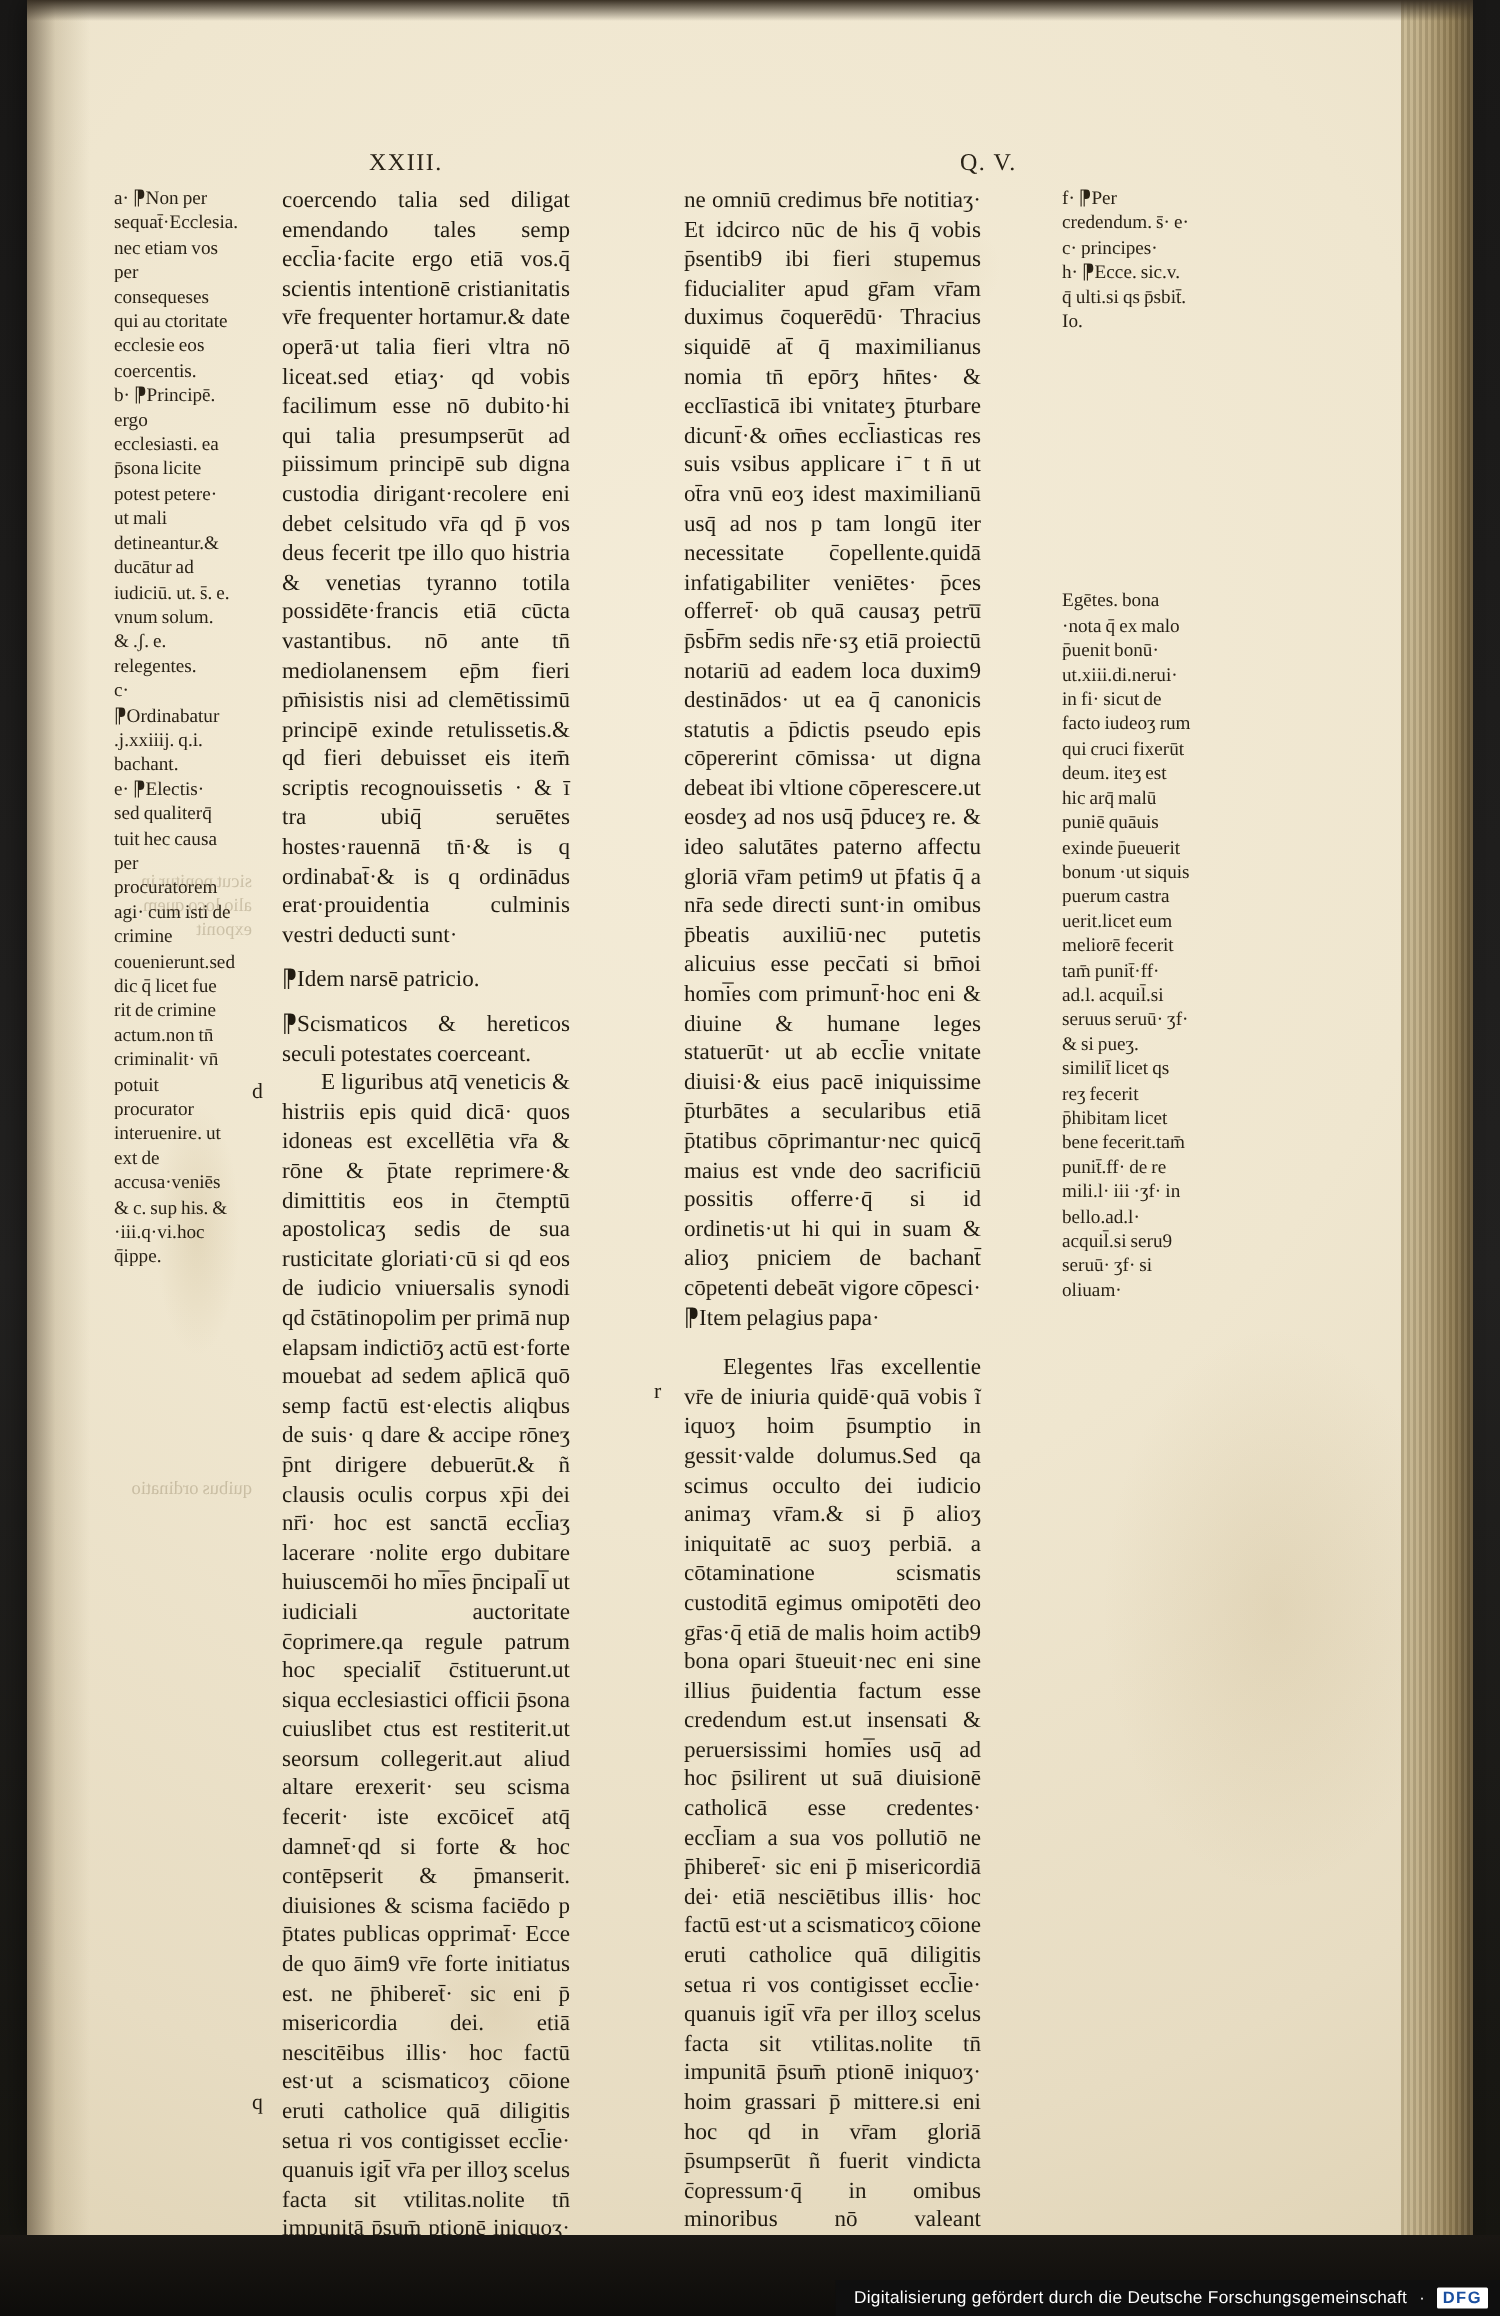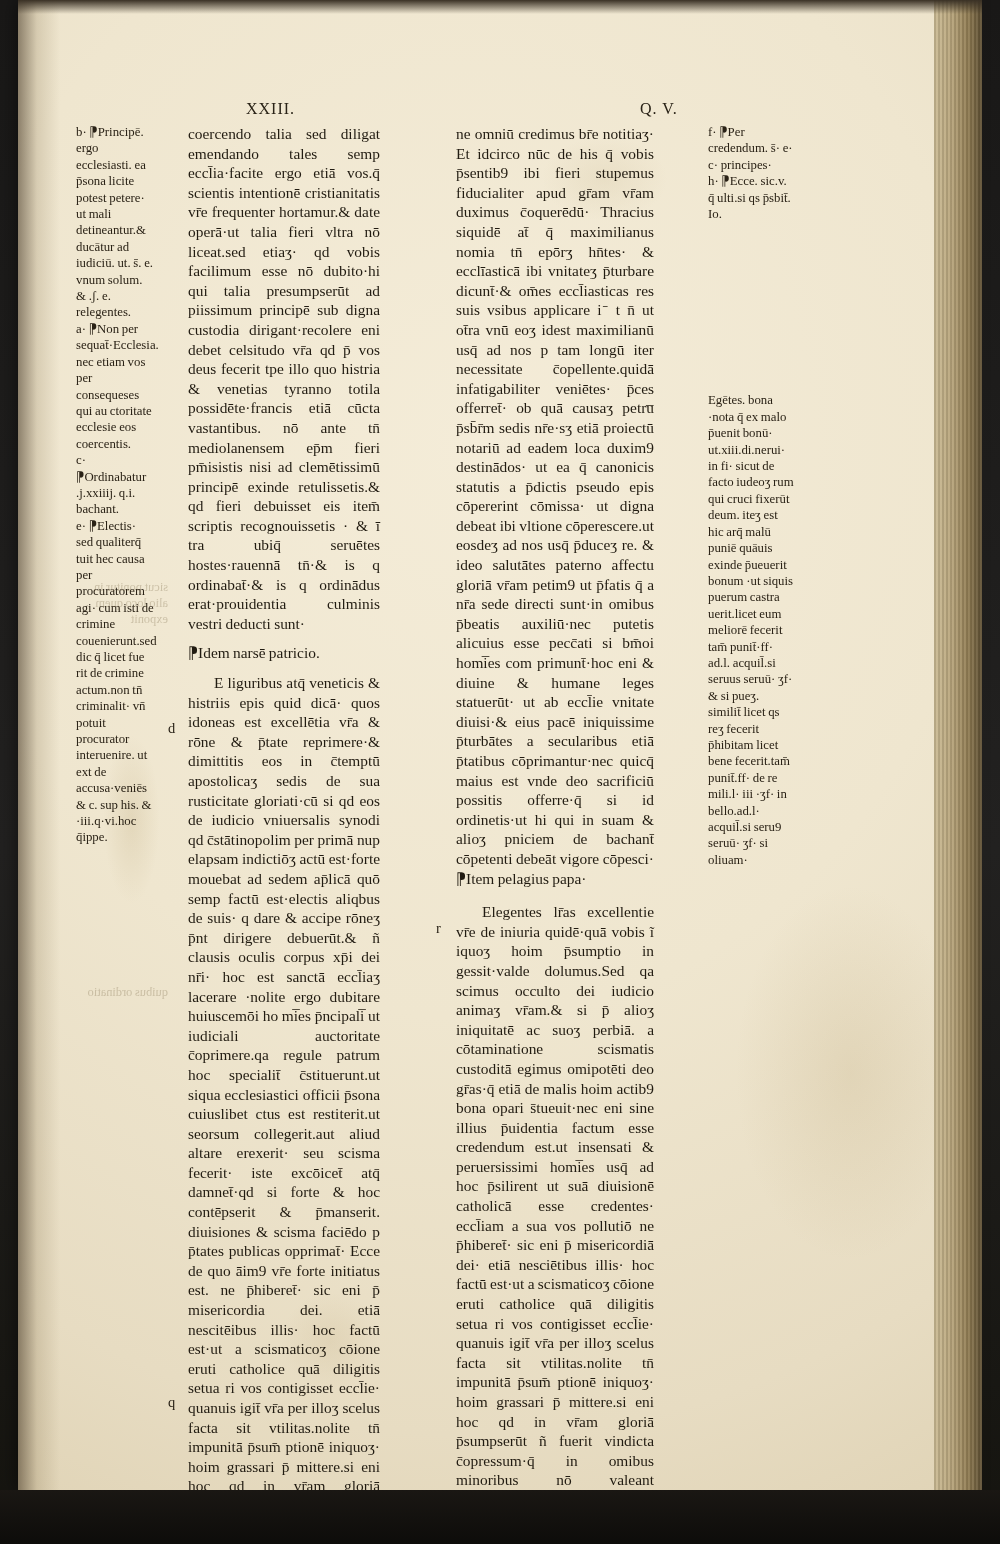--- a/index.html
+++ b/index.html
@@ -220,33 +220,34 @@
   <div class="gutter"></div>
   <div class="foreedge"></div>
   <div class="topedge"></div>
 
   <div class="textblock">
 
     <div class="head left">XXIII.</div>
     <div class="head right">Q. V.</div>
 
     <div class="col col-margin col-marg-left">
+      <p class="note">a· ⁋Non per sequat̄·Ecclesia. nec etiam vos per consequeses qui au ctoritate ecclesie eos coercentis.</p>
       <p class="note">b· ⁋Principē. ergo ecclesiasti. ea p̄sona licite potest petere· ut mali detineantur.&amp; ducātur ad iudiciū. ut. s̄. e. vnum solum. &amp; .ʃ. e. relegentes.</p>
-      <p class="note">a· ⁋Non per sequat̄·Ecclesia. nec etiam vos per consequeses qui au ctoritate ecclesie eos coercentis.</p>
       <p class="note-sp">c· ⁋Ordinabatur .j.xxiiij. q.i. bachant.</p>
       <div class="ghost g1">sicut ponitur in alio loco quem exponit</div>
       <div class="ghost g3">quibus ordinatio</div>
       <p class="note">e· ⁋Electis· sed qualiterq̄ tuit hec causa per procuratorem agi· cum isti de crimine couenierunt.sed dic q̄ licet fue rit de crimine actum.non tn̄ criminalit· vn̄ potuit procurator interuenire. ut ext de accusa·veniēs &amp; c. sup his. &amp; ·iii.q·vi.hoc q̄ippe.</p>
     </div>
 
     <div class="col col-main-left">
       <p>coercendo talia sed diligat emendando tales semp eccl̄ia·facite ergo etiā vos.q̄ scientis intentionē cristianitatis vr̄e frequenter hortamur.&amp; date operā·ut talia fieri vltra nō liceat.sed etiaʒ· qd vobis facilimum esse nō dubito·hi qui talia presumpserūt ad piissimum principē sub digna custodia dirigant·recolere eni debet celsitudo vr̄a qd p̄ vos deus fecerit tpe illo quo histria &amp; venetias tyranno totila possidēte·francis etiā cūcta vastantibus. nō ante tn̄ mediolanensem ep̄m fieri pm̄isistis nisi ad clemētissimū principē exinde retulissetis.&amp; qd fieri debuisset eis item̄ scriptis recognouissetis · &amp; ī tra ubiq̄ seruētes hostes·rauennā tn̄·&amp; is q ordinabat̄·&amp; is q ordinādus erat·prouidentia culminis vestri deducti sunt·</p>
       <p style="height:10px"></p>
       <p>⁋Idem narsē patricio.</p>
       <p style="height:10px"></p>
+      <p>⁋Scismaticos &amp; hereticos seculi potestates coerceant.</p>
       <p class="indent">E liguribus atq̄ veneticis &amp; histriis epis quid dicā· quos idoneas est excellētia vr̄a &amp; rōne &amp; p̄tate reprimere·&amp; dimittitis eos in c̄temptū apostolicaʒ sedis de sua rusticitate gloriati·cū si qd eos de iudicio vniuersalis synodi qd c̄stātinopolim per primā nup elapsam indictiōʒ actū est·forte mouebat ad sedem ap̄licā quō semp factū est·electis aliqbus de suis· q dare &amp; accipe rōneʒ p̄nt dirigere debuerūt.&amp; ñ clausis oculis corpus xp̄i dei nr̄i· hoc est sanctā eccl̄iaʒ lacerare ·nolite ergo dubitare huiuscemōi ho mi̅es p̄ncipali̅ ut iudiciali auctoritate c̄oprimere.qa regule patrum hoc specialit̄ c̄stituerunt.ut siqua ecclesiastici officii p̄sona cuiuslibet ctus est restiterit.ut seorsum collegerit.aut aliud altare erexerit· seu scisma fecerit· iste excōicet̄ atq̄ damnet̄·qd si forte &amp; hoc contēpserit &amp; p̄manserit. diuisiones &amp; scisma faciēdo p p̄tates publicas opprimat̄· Ecce de quo āim9 vr̄e forte initiatus est. ne p̄hiberet̄· sic eni p̄ misericordia dei. etiā nescitēibus illis· hoc factū est·ut a scismaticoʒ cōione eruti catholice quā diligitis setua ri vos contigisset eccl̄ie· quanuis igit̄ vr̄a per illoʒ scelus facta sit vtilitas.nolite tn̄ impunitā p̄sum̄ ptionē iniquoʒ· hoim grassari p̄ mittere.si eni hoc qd in vr̄am gloriā p̄sumpserūt ñ fuerit vindicta c̄opressum·q̄ in omibus minoribus nō valeant puniri.ambigi ultra nō debet· exercete igit̄ in tali bus debitaʒ au ctoritateʒ.&amp; ne eis amplius talia committendi spes</p>
 
     </div>
     <div class="guide" style="left:100px; top:620px;">d</div>
     <div class="guide" style="left:100px; top:1294px;">q</div>
 
     <div class="col col-main-right">
       <p>ne omniū credimus br̄e notitiaʒ· Et idcirco nūc de his q̄ vobis p̄sentib9 ibi fieri stupemus fiducialiter apud gr̄am vr̄am duximus c̄oquerēdū· Thracius siquidē at̄ q̄ maximilianus nomia tn̄ epōrʒ hn̄tes· &amp; ecclīasticā ibi vnitateʒ p̄turbare dicunt̄·&amp; om̄es eccl̄iasticas res suis vsibus applicare i ̄ t n̄ ut ot̄ra vnū eoʒ idest maximilianū usq̄ ad nos p tam longū iter necessitate c̄opellente.quidā infatigabiliter veniētes· p̄ces offerret̄· ob quā causaʒ petru̅ p̄sb̄r̄m sedis nr̄e·sʒ etiā proiectū notariū ad eadem loca duxim9 destinādos· ut ea q̄ canonicis statutis a p̄dictis pseudo epis cōpererint cōmissa· ut digna debeat ibi vltione cōperescere.ut eosdeʒ ad nos usq̄ p̄duceʒ re. &amp; ideo salutātes paterno affectu gloriā vr̄am petim9 ut p̄fatis q̄ a nr̄a sede directi sunt·in omibus p̄beatis auxiliū·nec putetis alicuius esse pecc̄ati si bm̄oi homi̅es com primunt̄·hoc eni &amp; diuine &amp; humane leges statuerūt· ut ab eccl̄ie vnitate diuisi·&amp; eius pacē iniquissime p̄turbātes a secularibus etiā p̄tatibus cōprimantur·nec quicq̄ maius est vnde deo sacrificiū possitis offerre·q̄ si id ordinetis·ut hi qui in suam &amp; alioʒ pniciem de bachant̄ cōpetenti debeāt vigore cōpesci· ⁋Item pelagius papa·</p>
       <p style="height:14px"></p>
       <p class="indent">Elegentes lr̄as excellentie vr̄e de iniuria quidē·quā vobis ĩ iquoʒ hoim p̄sumptio in gessit·valde dolumus.Sed qa scimus occulto dei iudicio animaʒ vr̄am.&amp; si p̄ alioʒ iniquitatē ac suoʒ perbiā. a cōtaminatione scismatis custoditā egimus omipotēti deo gr̄as·q̄ etiā de malis hoim actib9 bona opari s̄tueuit·nec eni sine illius p̄uidentia factum esse credendum est.ut insensati &amp; peruersissimi homi̅es usq̄ ad hoc p̄silirent ut suā diuisionē catholicā esse credentes· eccl̄iam a sua vos pollutiō ne p̄hiberet̄· sic eni p̄ misericordiā dei· etiā nesciētibus illis· hoc factū est·ut a scismaticoʒ cōione eruti catholice quā diligitis setua ri vos contigisset eccl̄ie· quanuis igit̄ vr̄a per illoʒ scelus facta sit vtilitas.nolite tn̄ impunitā p̄sum̄ ptionē iniquoʒ· hoim grassari p̄ mittere.si eni hoc qd in vr̄am gloriā p̄sumpserūt ñ fuerit vindicta c̄opressum·q̄ in omibus minoribus nō valeant puniri.ambigi ultra nō debet· exercete igit̄ in talibus debitaʒ auctoritateʒ.&amp; ne eis amplius talia committendi spes</p>
@@ -257,14 +258,19 @@
       <p class="note">f· ⁋Per credendum. s̄· e· c· principes·</p>
       <p class="note">h· ⁋Ecce. sic.v. q̄ ulti.si qs p̄sbit̄. Io.</p>
 
       <p class="note" style="margin-top:170px">Egētes. bona ·nota q̄ ex malo p̄uenit bonū· ut.xiii.di.nerui· in fi· sicut de facto iudeoʒ rum qui cruci fixerūt deum. iteʒ est hic arq̄ malū puniē quāuis exinde p̄ueuerit bonum ·ut siquis puerum castra uerit.licet eum meliorē fecerit tam̄ punit̄·ff· ad.l. acquil̄.si seruus seruū· ʒf· &amp; si pueʒ. similit̄ licet qs reʒ fecerit p̄hibitam licet bene fecerit.tam̄ punit̄.ff· de re mili.l· iii ·ʒf· in bello.ad.l· acquil̄.si seru9 seruū· ʒf· si oliuam·</p>
     </div>
 
   </div>
 
   <div class="bottomstrip"></div>
 
+  <div class="dfg-bar">
+    <span class="dfg-text">Digitalisierung gefördert durch die Deutsche Forschungsgemeinschaft</span>
+    <span class="dfg-dot">·</span>
+    <span class="dfg-logo">DFG</span>
+  </div>
 
 </div>
 
 </body></html>

